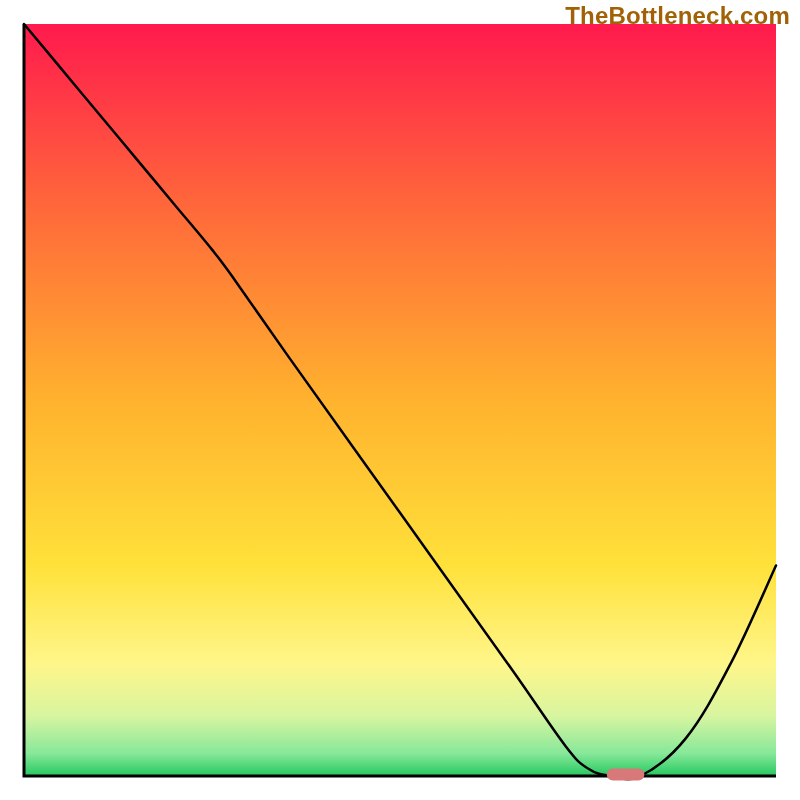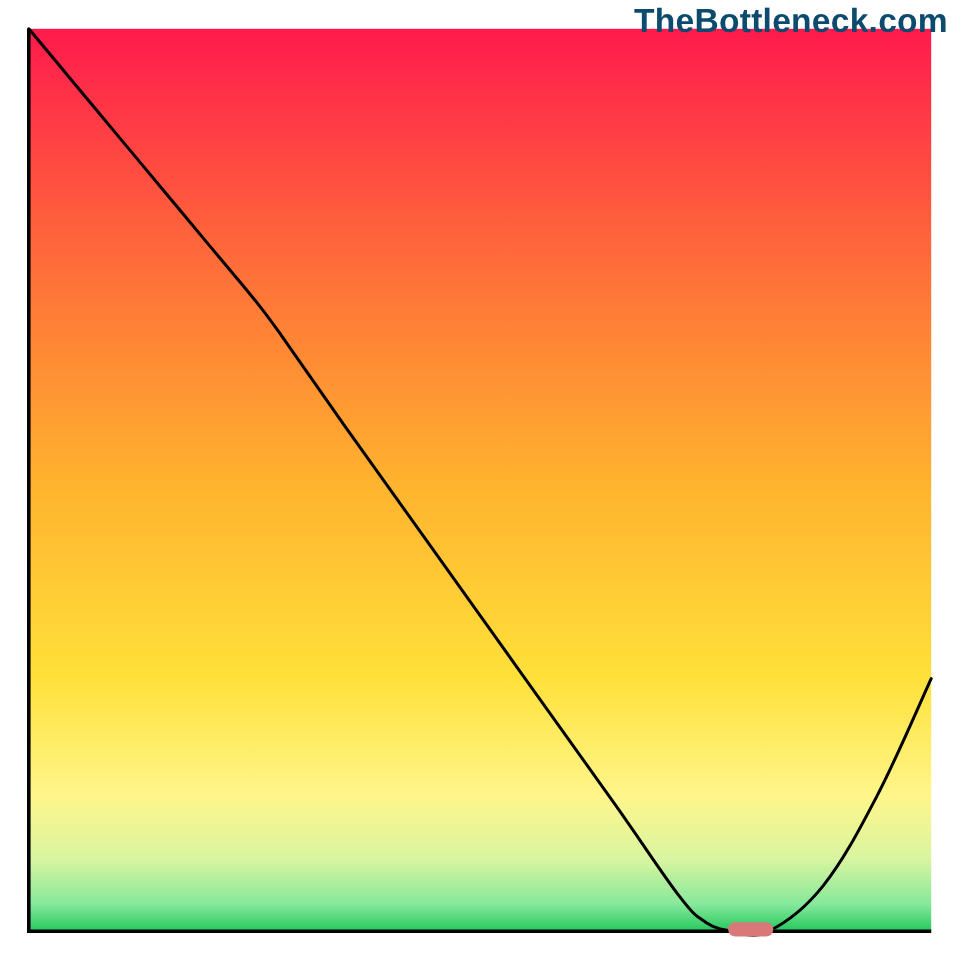--- a/index.html
+++ b/index.html
@@ -1,17 +1,17 @@
 <!DOCTYPE html>
 <html><head>
 <meta charset="utf-8">
 <style>
   html,body{margin:0;padding:0;width:800px;height:800px;background:#fff;font-family:Arial,Helvetica,sans-serif}
   .frame{position:relative;width:800px;height:800px}
-  .watermark{position:absolute;top:2px;right:10px;font-size:28px;font-weight:600;color:#0c4a6e;letter-spacing:.2px}
+  .watermark{position:absolute;top:2px;right:10px;font-size:24px;font-weight:600;color:#a16207;letter-spacing:.2px}
   svg{display:block}
 </style>
 </head>
 <body>
 
 <div class="frame">
   <div class="watermark">TheBottleneck.com</div>
   <svg id="chart-svg" width="800" height="800">
       <defs>
         <linearGradient id="bg" x1="0" y1="0" x2="0" y2="1">

